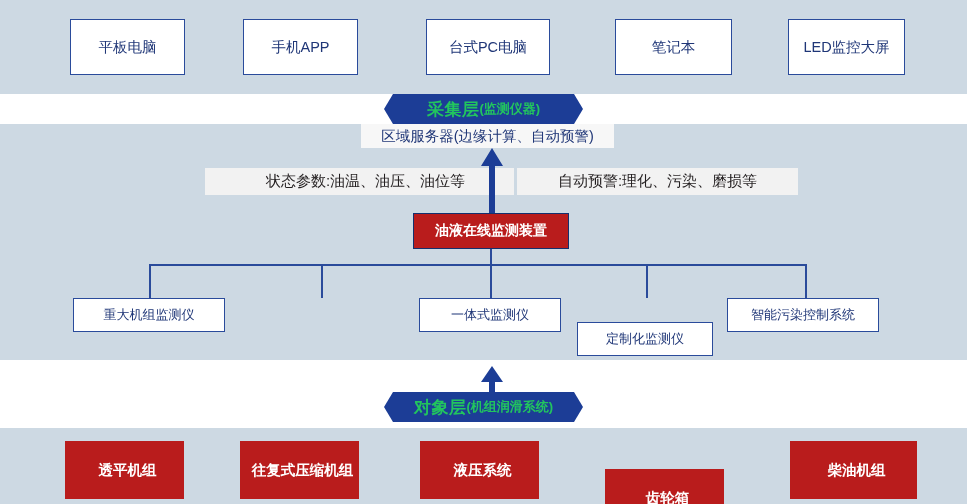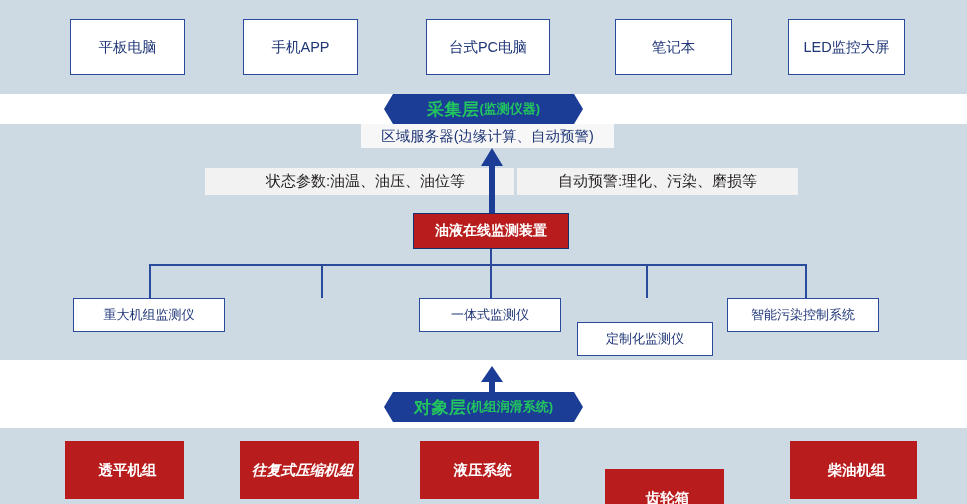--- a/index.html
+++ b/index.html
@@ -181,18 +181,18 @@
       <polygon points="14,0 25,16 17,16 17,34 11,34 11,16 3,16" fill="#1c3d96"></polygon>
     </svg>
   </div>
 
   <div class="badge" id="badge-object">
     <span class="big">对象层</span>
     <span class="small">(机组润滑系统)</span>
   </div>
 
   <div class="nbox object-box" style="left:65px;  top:441px; width:119px;">透平机组</div>
-  <div class="nbox object-box" style="left:240px; top:441px; width:119px;font-style:italic;">往复式压缩机组</div>
+  <div class="nbox object-box" style="left:240px; top:441px; width:119px;">往复式压缩机组</div>
   <div class="nbox object-box" style="left:420px; top:441px; width:119px;">液压系统</div>
   <div class="nbox object-box" style="left:605px; top:441px; width:119px;margin-top:28px;">齿轮箱</div>
   <div class="nbox object-box" style="left:790px; top:441px; width:127px;">柴油机组</div>
 
 </div>
 
 </body></html>

